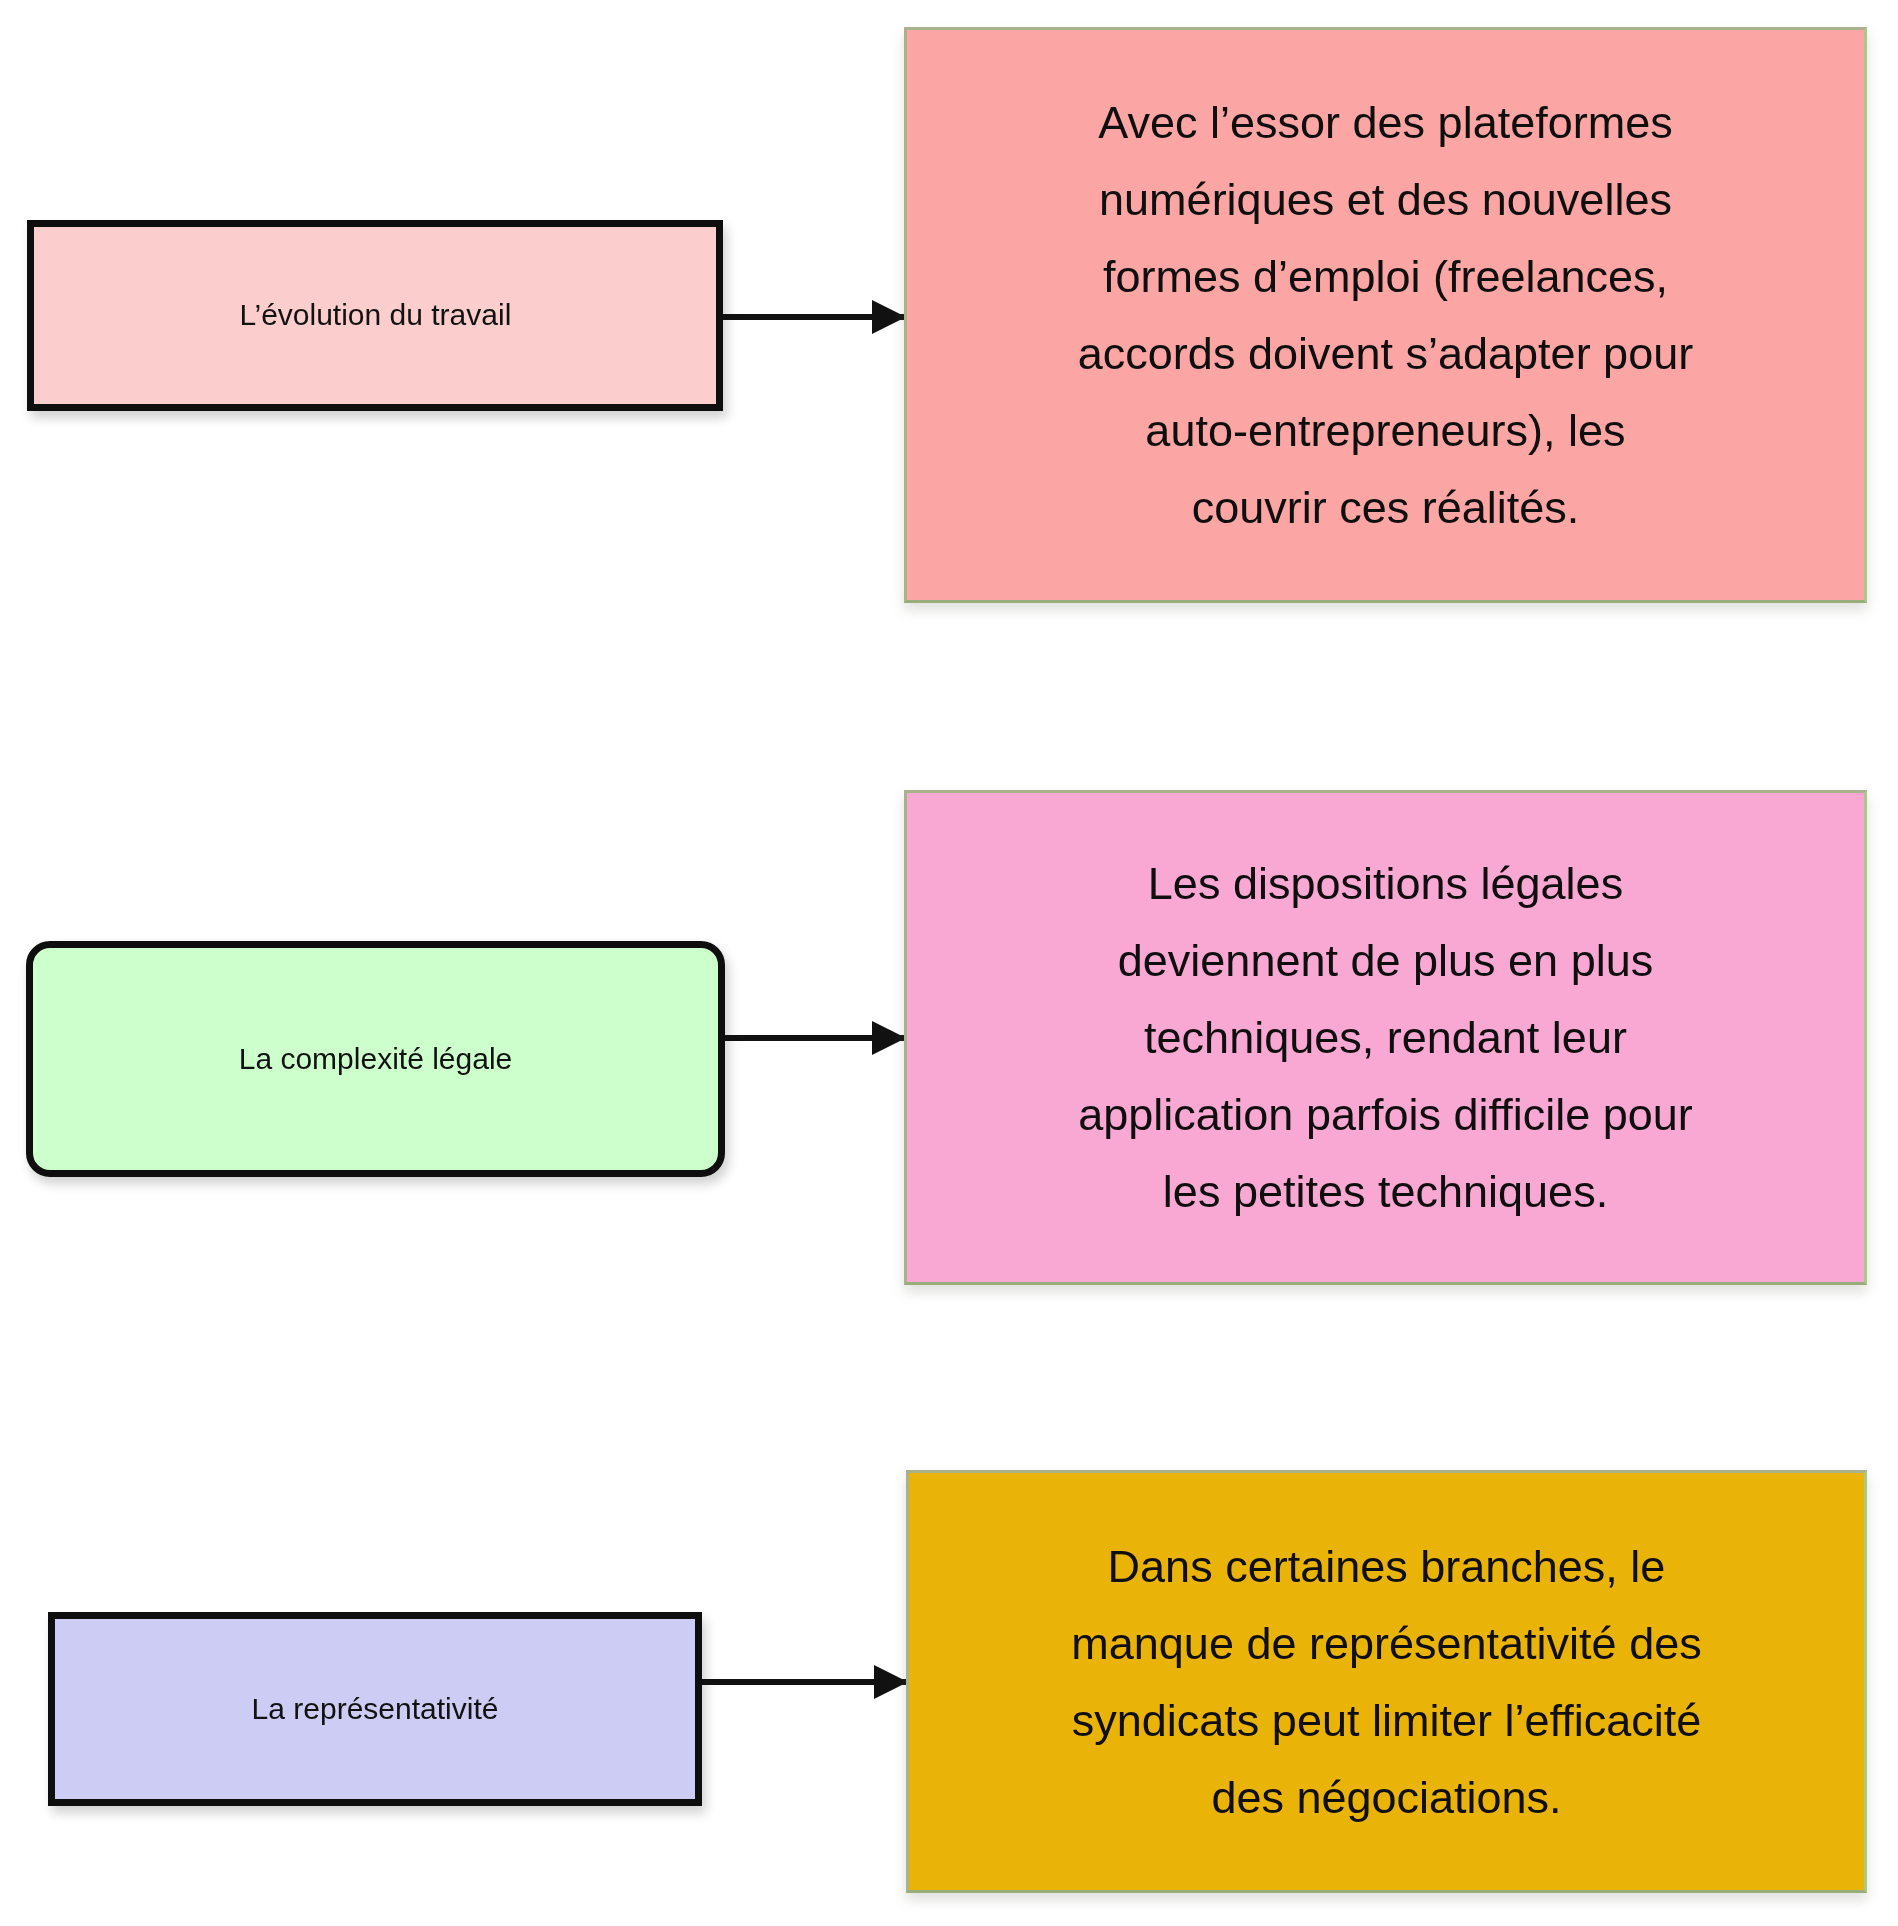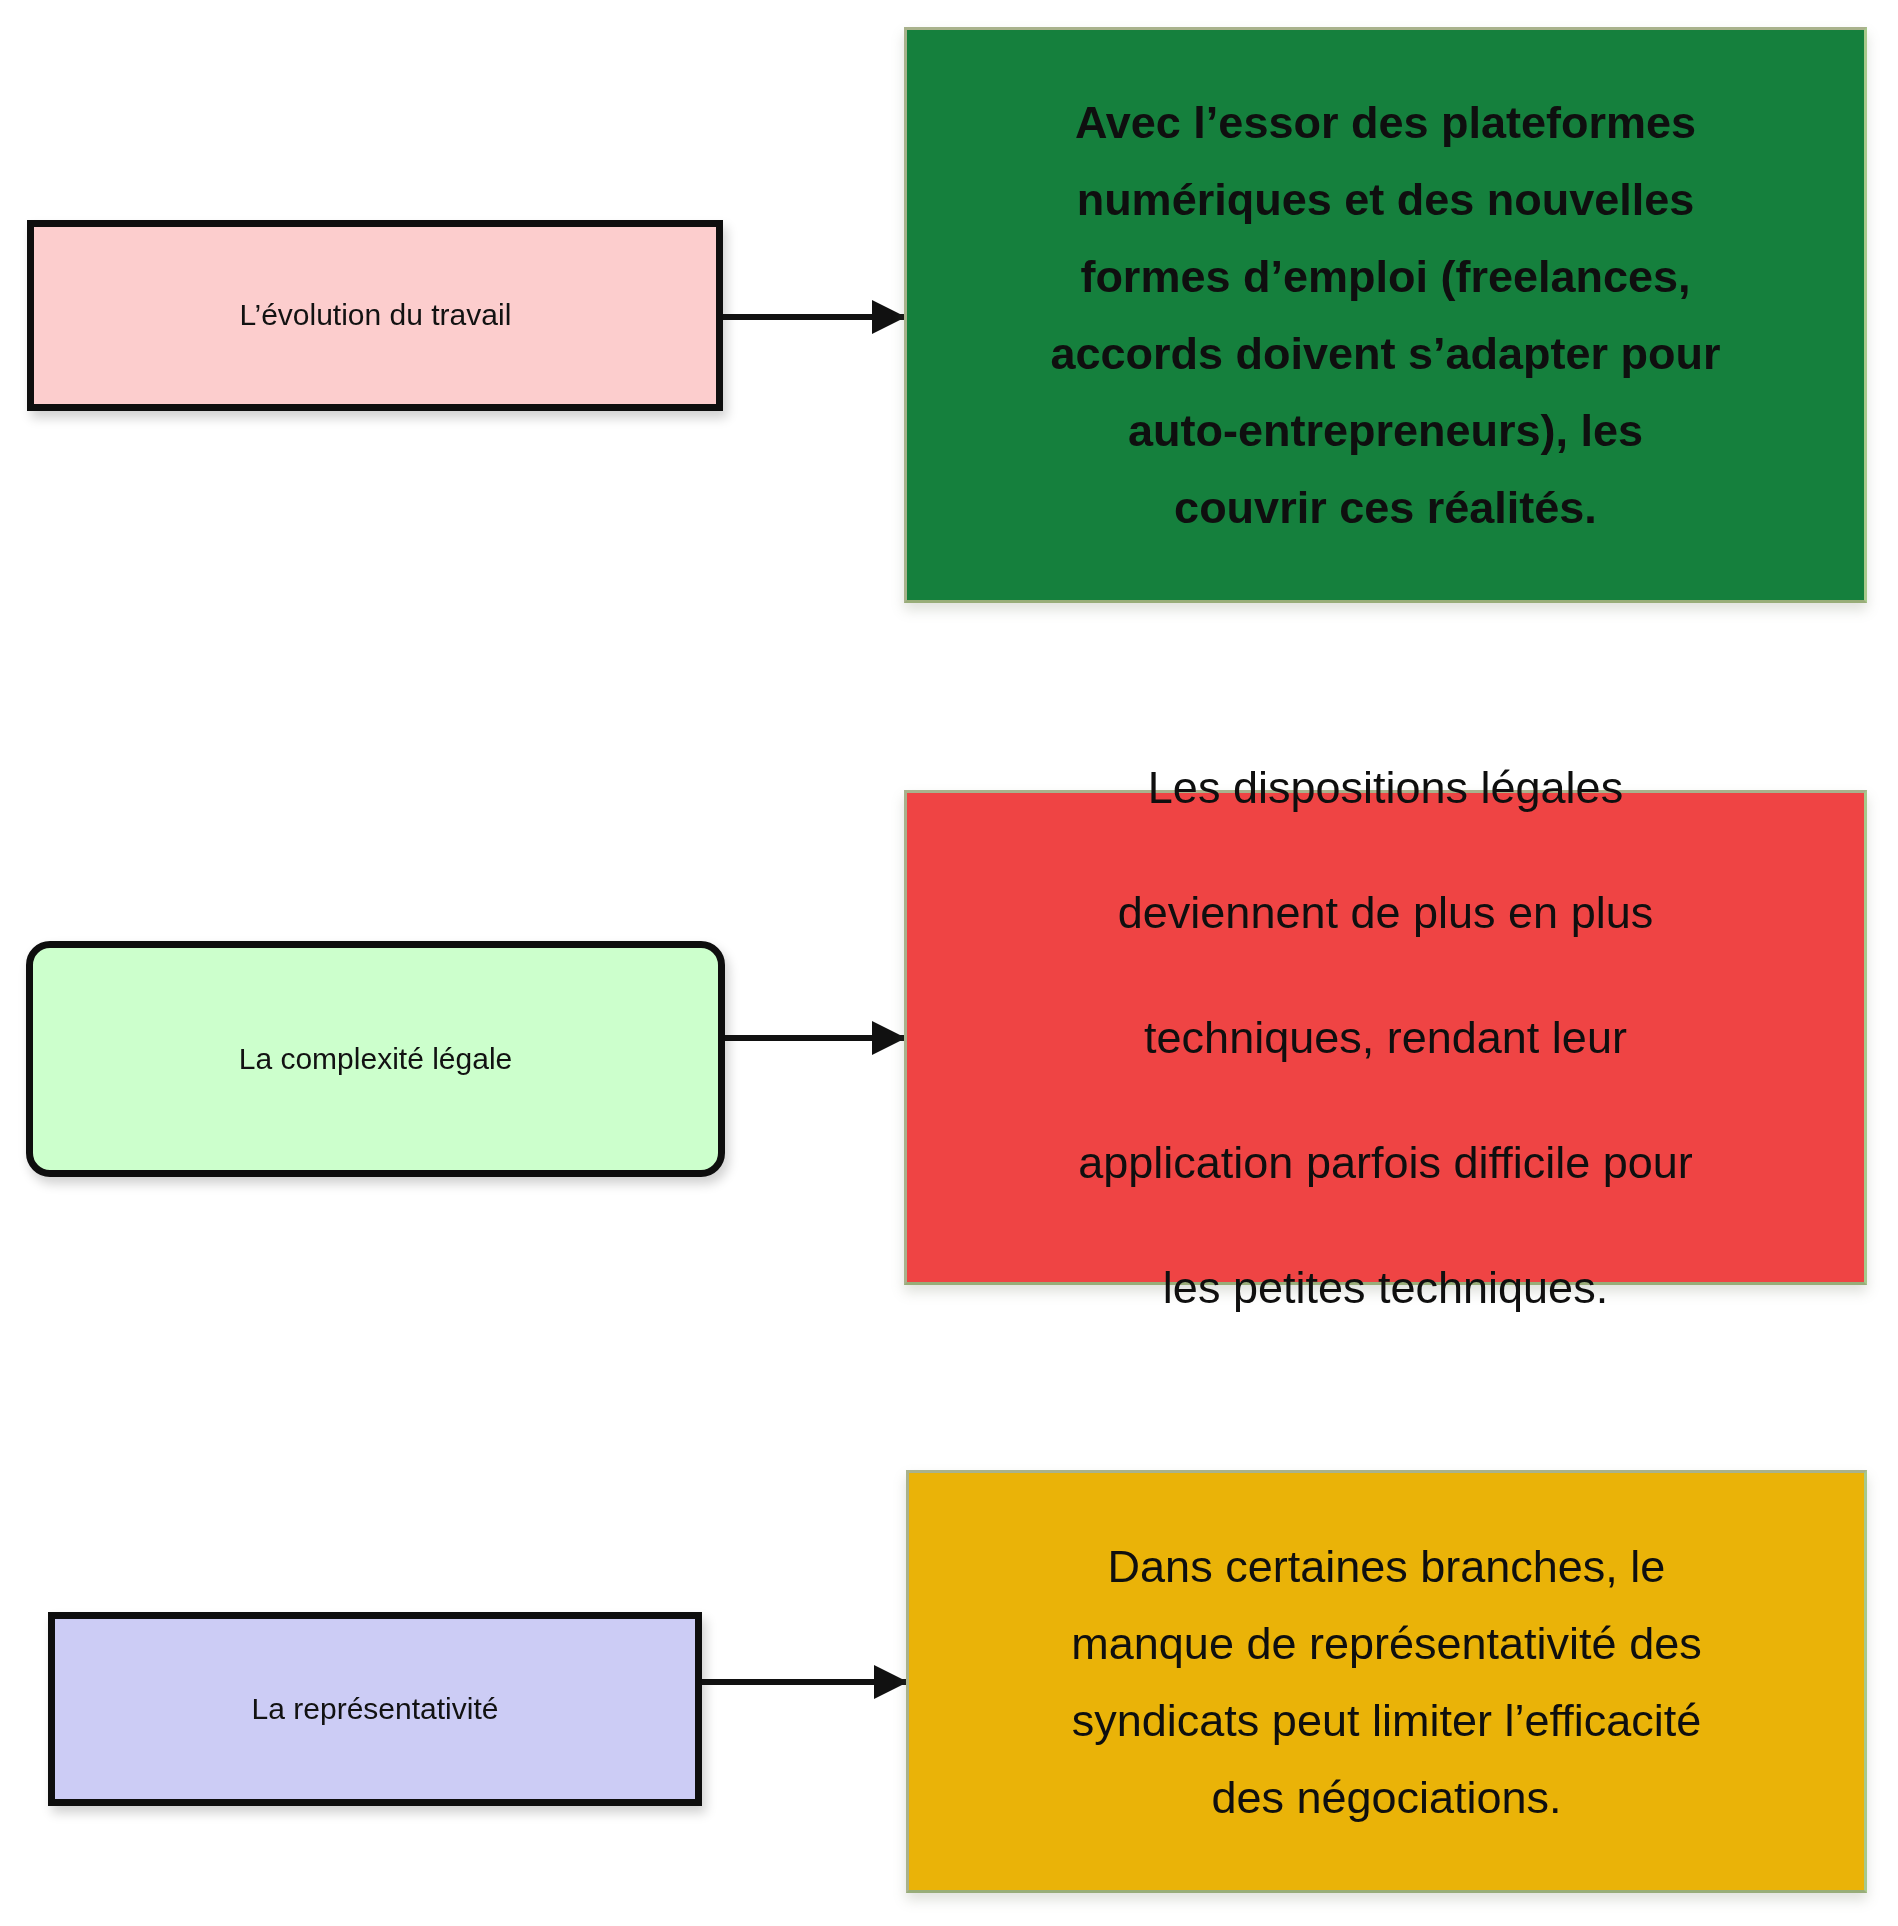--- a/index.html
+++ b/index.html
@@ -87,38 +87,38 @@
 <div class="canvas">
 
   <div class="label-box label-1" style="background: rgb(252, 205, 205);">
     <span class="label-text">L’évolution du travail</span>
   </div>
 
   <div class="arrow arrow-1">
     <span class="arrow-head"></span>
   </div>
 
-  <div class="desc-box desc-1" style="background: #15803d; font-weight: bold;">
+  <div class="desc-box desc-1" style="background: #fca5a5;">
     <div class="desc-line">Avec l’essor des plateformes</div>
     <div class="desc-line">numériques et des nouvelles</div>
     <div class="desc-line">formes d’emploi (freelances,</div>
     <div class="desc-line">accords doivent s’adapter pour</div>
     <div class="desc-line">auto-entrepreneurs), les</div>
     <div class="desc-line">couvrir ces réalités.</div>
   </div>
 
   <div class="label-box label-2" style="background: rgb(204, 255, 204);">
     <span class="label-text">La complexité légale</span>
   </div>
 
   <div class="arrow arrow-2">
     <span class="arrow-head"></span>
   </div>
 
-  <div class="desc-box desc-2" style="background: #ef4444; gap: 48px;">
+  <div class="desc-box desc-2" style="background: #f9a8d4;">
     <div class="desc-line">Les dispositions légales</div>
     <div class="desc-line">deviennent de plus en plus</div>
     <div class="desc-line">techniques, rendant leur</div>
     <div class="desc-line">application parfois difficile pour</div>
     <div class="desc-line">les petites techniques.</div>
   </div>
 
   <div class="label-box label-3" style="background: rgb(204, 204, 245);">
     <span class="label-text">La représentativité</span>
   </div>

